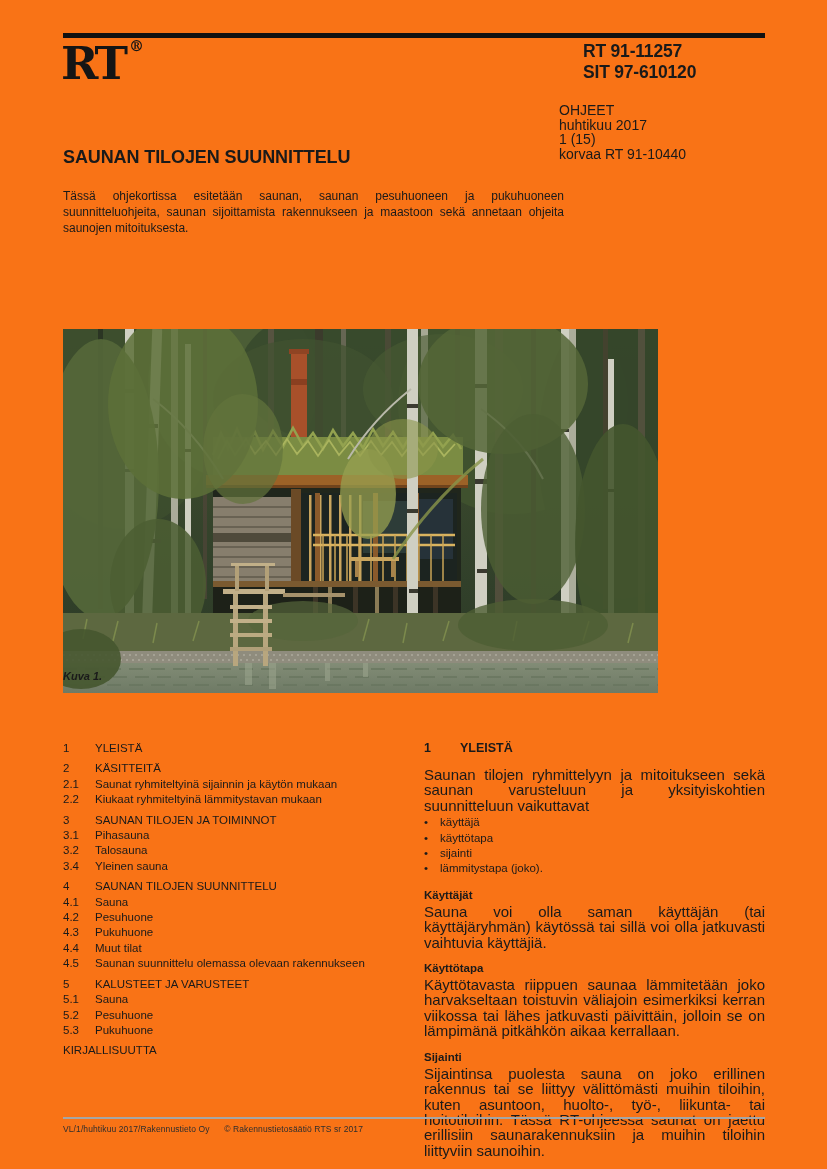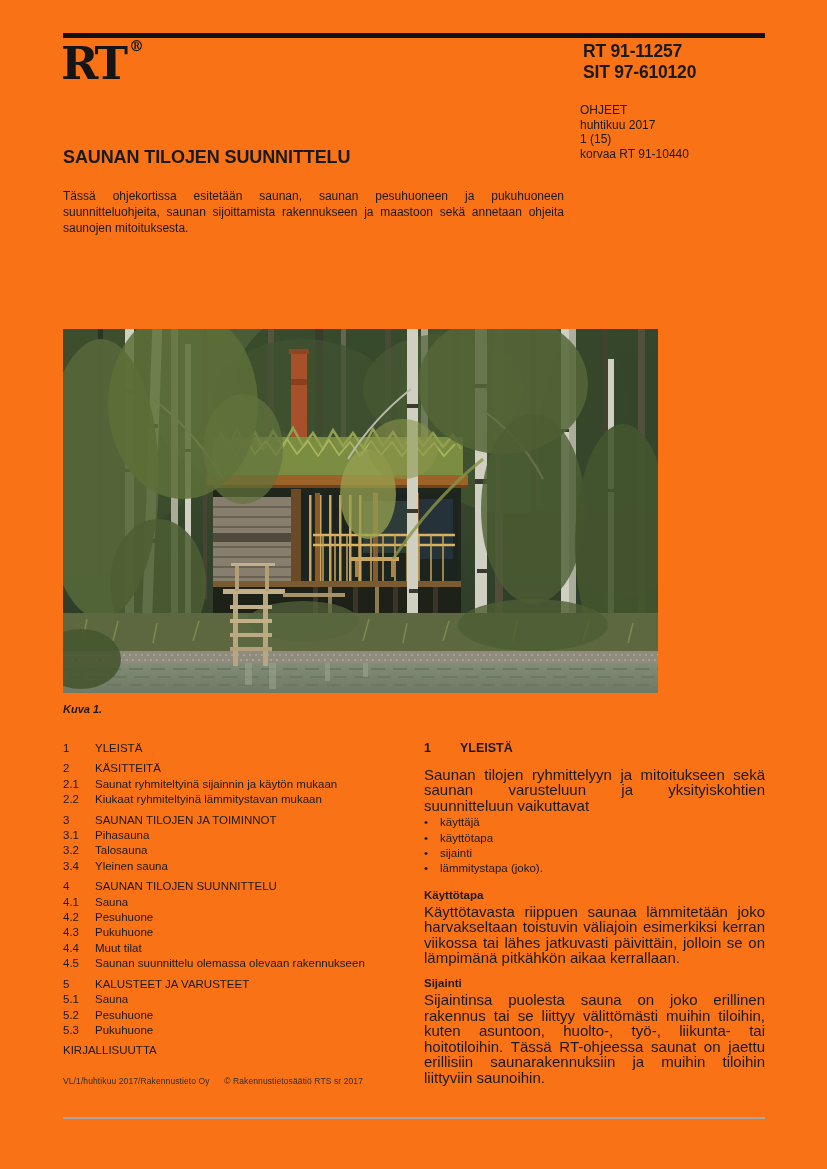--- a/index.html
+++ b/index.html
@@ -8,46 +8,46 @@
     margin:0 auto;overflow:hidden;
     font-family:"Liberation Sans",sans-serif;color:#1a1a1a;
   }
   .abs{position:absolute;}
   
   .topbar{left:63px;top:33px;width:702px;height:5px;background:#111;}
   .logo{left:61px;top:39px;font-family:"DejaVu Serif",serif;font-weight:700;
         font-size:45px;line-height:1;letter-spacing:-3px;color:#151515;}
   .logo .reg{font-size:15px;letter-spacing:0;vertical-align:28px;margin-left:4px;}
   .docnums{left:583px;top:41px;font-size:17.5px;font-weight:700;line-height:21px;letter-spacing:-0.2px;}
-  .meta{left:580px;top:103px;font-size:12px;line-height:14.6px;}
+  .meta{left:559px;top:103px;font-size:14px;line-height:14.6px;}
   .doc-title{left:63px;top:147px;font-size:18px;font-weight:700;letter-spacing:-0.1px;}
   .intro{left:63px;top:189px;width:501px;font-size:12px;font-weight:400;
          line-height:15.8px;text-align:justify;}
   
   .photo{left:63px;top:329px;width:595px;height:364px;overflow:hidden;background:#3b4a2e;}
   .photo svg{display:block;}
-  .caption{left:63px;top:703px;font-size:11px;font-weight:700;font-style:italic;}
+  .caption{left:63px;top:670px;font-size:11px;font-weight:700;font-style:italic;}
   
   .leftcol{left:63px;top:741px;width:356px;}
   .rightcol{left:424px;top:741px;width:341px;}
   .col-heading{font-size:12.5px;font-weight:700;margin:0 0 12px 0;display:flex;}
   .col-heading .hnum{min-width:36px;}
   .toc-row{display:flex;font-size:11.5px;line-height:15.4px;}
   .toc-row.gap{margin-top:5px;}
   .toc-num{min-width:32px;}
   .toc-label{flex:1;}
   .body-p{font-size:15px;line-height:15.4px;text-align:justify;margin:0 0 10px 0;
           hyphens:manual;}
   .bullets{margin:0 0 2px 0;}
   .bullet-row{display:flex;font-size:11.5px;line-height:15.4px;}
   .bullet-dot{min-width:16px;text-align:left;}
   .subhead{font-size:11.5px;font-weight:700;margin:12px 0 3px 0;}
   
   .footer-rule{left:63px;top:1117px;width:702px;height:1.5px;background:#a6a6a6;}
-  .footer{left:63px;top:1076px;font-size:8.5px;color:#2e2e2e;letter-spacing:0.1px;}
+  .footer{left:63px;top:1124px;font-size:8.5px;color:#2e2e2e;letter-spacing:0.1px;}
   .footer span{margin-right:12px;}
 </style>
 </head>
 <body>
 
 <div class="page">
 
   <div class="abs topbar"></div>
   <div class="abs logo"><span>RT</span><span class="reg">®</span></div>
   <div class="abs docnums">
@@ -406,20 +406,24 @@
           <span>sijainti</span>
         </div>
 
         <div class="bullet-row">
           <span class="bullet-dot">•</span>
           <span>lämmitystapa (joko).</span>
         </div>
       </div>
     <div>
 
+        <div>
+          <div class="subhead">Käyttäjät</div>
+          <p class="body-p">Sauna voi olla saman käyttäjän (tai käyttäjäryhmän) käytössä tai sillä voi olla jatkuvasti vaihtuvia käyttäjiä.</p>
+        </div>
 
         <div>
           <div class="subhead">Käyttötapa</div>
           <p class="body-p">Käyttötavasta riippuen saunaa lämmitetään joko harvakseltaan toistuvin väliajoin esimerkiksi kerran viikossa tai lähes jatkuvasti päivittäin, jolloin se on lämpimänä pitkähkön aikaa kerrallaan.</p>
         </div>
 
         <div>
           <div class="subhead">Sijainti</div>
           <p class="body-p">Sijaintinsa puolesta sauna on joko erillinen rakennus tai se liittyy välittömästi muihin tiloihin, kuten asuntoon, huolto-, työ-, liikun­ta- tai hoitotiloihin. Tässä RT-ohjeessa saunat on jaettu erillisiin saunarakennuksiin ja muihin tiloihin liittyviin saunoihin.</p>
         </div>

